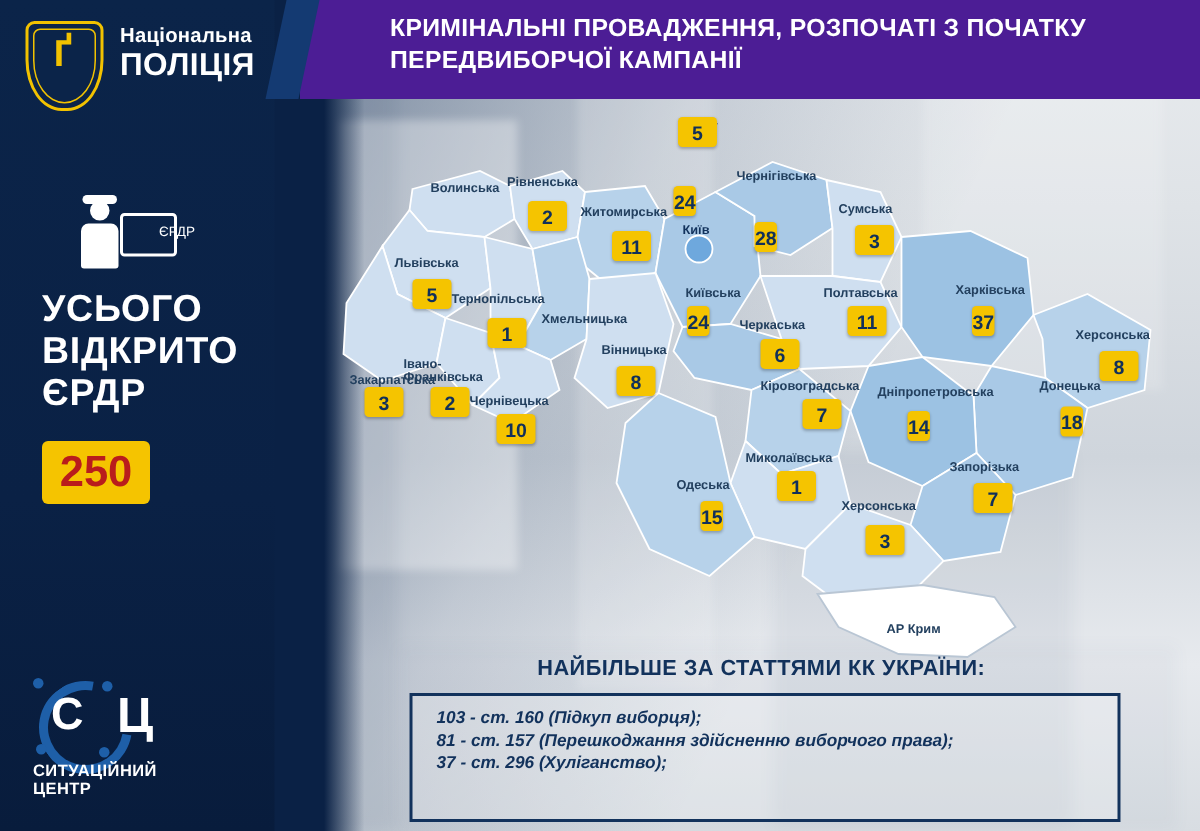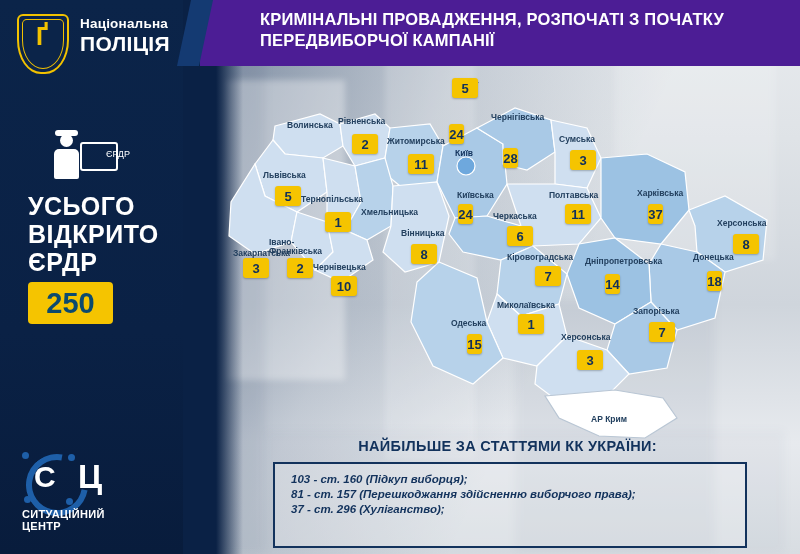--- a/index.html
+++ b/index.html
@@ -49,23 +49,23 @@
   .person-icon .body{position:absolute;left:2px;top:19px;width:25px;height:30px;background:#fff;
     border-radius:5px 5px 2px 2px;}
   .person-icon .card{position:absolute;left:28px;top:12px;width:34px;height:25px;border:2px solid #fff;border-radius:3px;background:transparent;}
   .person-icon .card span{position:absolute;left:0;right:0;top:5px;color:#fff;font-size:9px;font-weight:normal;padding-left:24px;}
 
   .big-label{
     position:absolute;left:28px;top:192px;width:165px;
     color:#fff;font-size:25px;font-weight:bold;line-height:28px;letter-spacing:.5px;
   }
   .count-badge{
-    position:absolute;left:28px;top:282px;width:85px;height:42px;
+    position:absolute;left:28px;top:294px;width:72px;height:42px;
     background:#f5c400;border-radius:4px;
-    color:#0c4a6e;font-size:29px;font-weight:bold;
+    color:#b91c1c;font-size:29px;font-weight:bold;
     display:flex;align-items:center;justify-content:center;
   }
   
   .sc-logo{position:absolute;left:22px;top:452px;width:120px;height:62px;}
   .sc-ring{
     position:absolute;left:4px;top:2px;width:50px;height:50px;border:6px solid #1e5fa8;border-radius:50%;
     border-right-color:transparent;transform:rotate(-35deg);
   }
   .sc-c{position:absolute;left:12px;top:10px;color:#fff;font-size:30px;font-weight:bold;line-height:30px;}
   .sc-4{position:absolute;left:56px;top:8px;color:#fff;font-size:33px;font-weight:bold;line-height:33px;}

